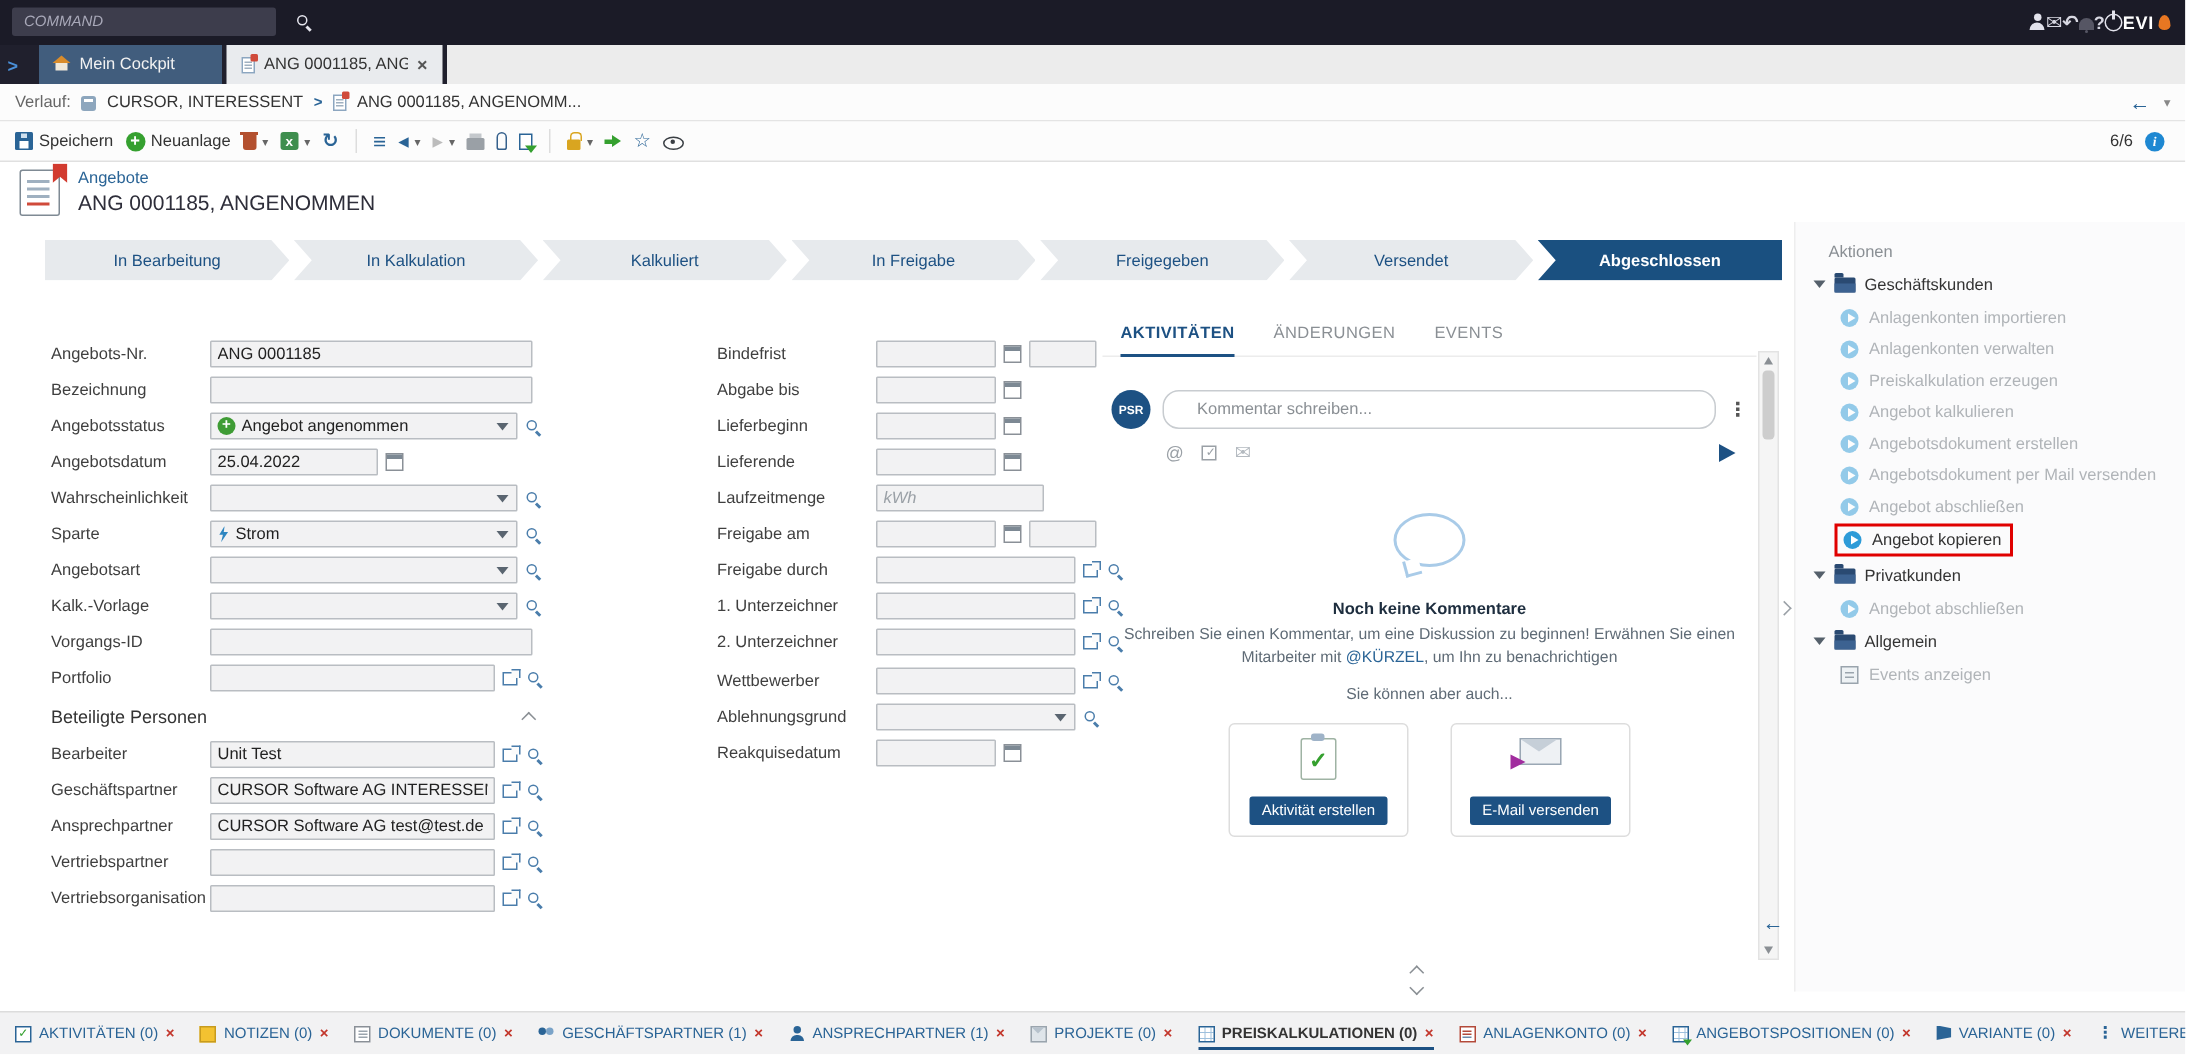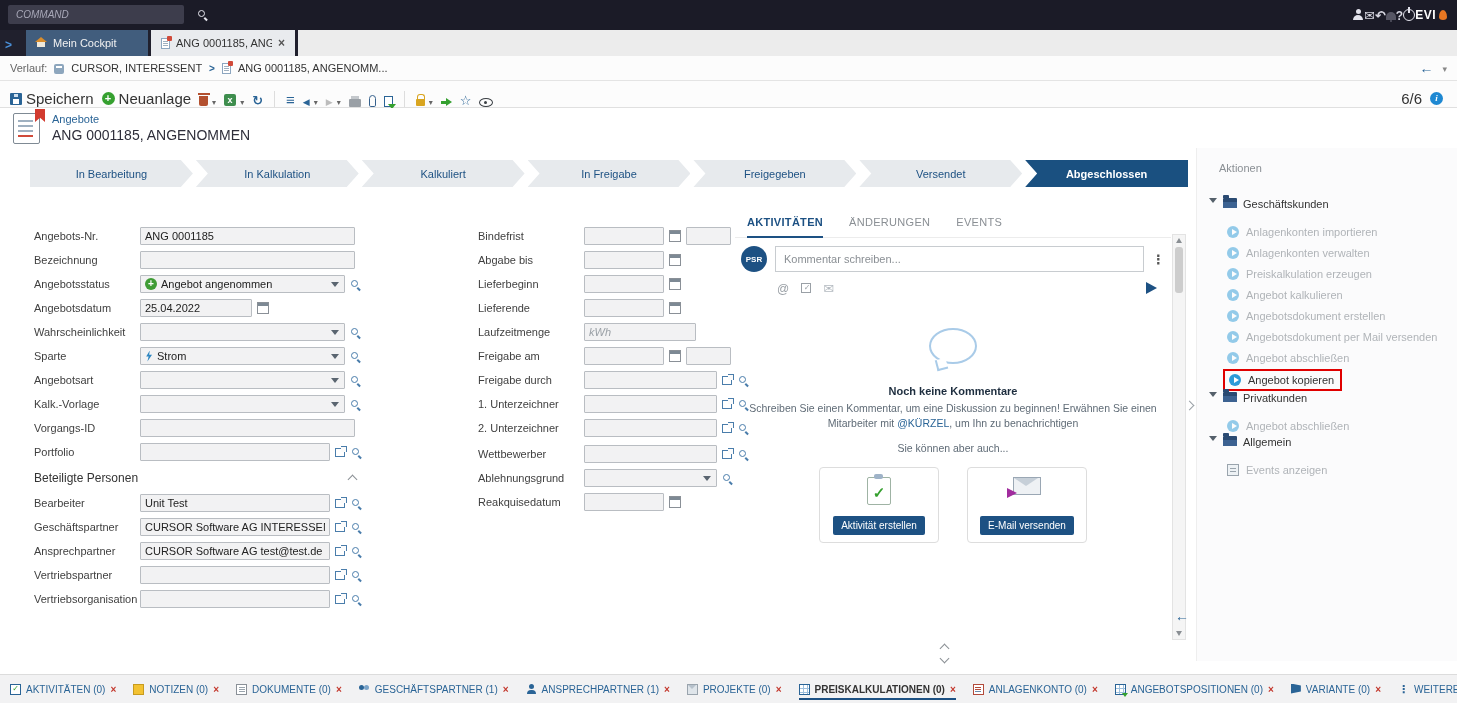--- a/index.html
+++ b/index.html
@@ -151,21 +151,21 @@
   .tab-cockpit{left:26px;width:122px;background:#415d7d;color:#f2f2f2}
   .tab-active{left:151px;width:144px;background:#e9ebee;color:#333}
   .tab .tlabel{white-space:nowrap;overflow:hidden}
 
   
   .crumbrow{position:absolute;left:0;top:56px;width:100%;height:25px;background:#fcfcfc;border-bottom:1px solid #e4e4e4;display:flex;align-items:center;padding:0 10px;gap:7px;font-size:11px;color:#333}
   .crumblabel{color:#666}
   .crumbright{margin-left:auto;display:flex;gap:9px;align-items:center}
 
   
-  .toolbar{position:absolute;left:0;top:81px;width:100%;height:27px;background:#fcfcfc;border-bottom:1px solid #e0e0e0;display:flex;align-items:flex-end;padding:0 10px;gap:8px;font-size:15px;color:#333}
+  .toolbar{position:absolute;left:0;top:81px;width:100%;height:27px;background:#fcfcfc;border-bottom:1px solid #e0e0e0;display:flex;align-items:center;padding:0 10px;gap:8px;font-size:11px;color:#333}
   .tbtn{display:flex;align-items:center;gap:4px;cursor:pointer}
   .tsep{width:1px;height:16px;background:#ddd;margin:0 3px}
   .tbright{margin-left:auto;display:flex;align-items:center;gap:8px;padding-right:4px}
 
   
   .pagehdr{position:absolute;left:0;top:108px;width:1195px;height:42px;background:#fff}
   .entityicon{position:absolute;left:13px;top:5px}
   .entity{position:absolute;left:52px;top:5px;font-size:11px;color:#2a6496}
   .ptitle{position:absolute;left:52px;top:19px;font-size:14px;color:#2e2e3a}
 
@@ -189,23 +189,23 @@
   .inpt::placeholder{font-style:italic;color:#9aa0a6}
   .sechdr{display:flex;align-items:center;justify-content:space-between;width:322px;margin:10px 0 9px 0;font-size:12px;color:#333}
   .chevup{width:7px;height:7px;border-left:1.6px solid #8a8f94;border-top:1.6px solid #8a8f94;transform:rotate(45deg);margin-top:3px;cursor:pointer}
 
   
   .actpanel{position:absolute;left:735px;top:212px;width:436px;height:430px}
   .acttabs{display:flex;gap:26px;padding:4px 12px 9px;border-bottom:1px solid #ececec}
   .atab{font-size:11px;color:#8a8f94;letter-spacing:.3px;cursor:pointer;position:relative}
   .atab.active{color:#1d5183;font-weight:bold}
   .atab.active::after{content:"";position:absolute;left:0;right:0;bottom:-10px;height:2px;background:#1d5183}
-  .commentrow{display:flex;align-items:center;gap:8px;margin:8px 6px 0}
+  .commentrow{display:flex;align-items:center;gap:8px;margin:22px 6px 0}
   .avatar{width:26px;height:26px;border-radius:50%;background:#1d5183;color:#fff;font-size:8px;font-weight:bold;display:flex;align-items:center;justify-content:center;flex:none}
-  .cmtinput{flex:1;height:26px;border:1px solid #c8ccd0;border-radius:0;padding:0 8px;font:11px "Liberation Sans",sans-serif;color:#333;background:#fff}
+  .cmtinput{flex:1;height:26px;border:1px solid #c8ccd0;border-radius:11px;padding:0 22px;font:11px "Liberation Sans",sans-serif;color:#333;background:#fff}
   .cmtinput::placeholder{color:#8a8f94}
   .cmticons{display:flex;align-items:center;gap:12px;margin:8px 14px 0 42px}
   .cmticons .ic-send{margin-left:auto}
   .emptystate{text-align:center;margin-top:32px}
   .et{margin-top:17px;font-size:11px;font-weight:bold;color:#1d2d3e}
   .ed{margin:4px auto 0;width:408px;font-size:10.5px;color:#5f6b76;line-height:1.4}
   .mention{color:#2a6496;cursor:pointer}
   .also{margin-top:12px;font-size:10.5px;color:#5f6b76}
   .cards{display:flex;justify-content:center;gap:28px;margin-top:13px}
   .card{width:120px;height:76px;border:1px solid #ddd;border-radius:4px;background:#fff;display:flex;flex-direction:column;align-items:center;justify-content:space-between;padding:9px 6px 7px;cursor:pointer}
@@ -218,22 +218,22 @@
   .vsb-left{position:absolute;bottom:16px;left:2px}
   .vsb-down{position:absolute;bottom:3px;left:3px;width:0;height:0;border-left:3.5px solid transparent;border-right:3.5px solid transparent;border-top:5px solid #8a8f94}
 
   .collapsers{position:absolute;left:941px;top:645px;display:flex;flex-direction:column;gap:3px;align-items:center}
   .chu{width:7px;height:7px;border-left:1.6px solid #8a8f94;border-top:1.6px solid #8a8f94;transform:rotate(45deg);cursor:pointer}
   .chd{width:7px;height:7px;border-right:1.6px solid #8a8f94;border-bottom:1.6px solid #8a8f94;transform:rotate(45deg);cursor:pointer}
   .pcol{position:absolute;left:1186px;top:402px;width:7px;height:7px;border-top:1.6px solid #9aa0a6;border-right:1.6px solid #9aa0a6;transform:rotate(45deg);cursor:pointer}
 
   
   .actions{position:absolute;left:1196px;top:148px;width:261px;height:513px;background:#fbfbfc;border-left:1px solid #eee;padding:14px 0 0 12px}
-  .actitle{font-size:11px;color:#8a8f94;margin-bottom:24px;padding-left:10px}
-  .agroup{display:flex;align-items:flex-start;gap:6px;height:23px;font-size:11px;color:#333;cursor:pointer}
+  .actitle{font-size:11px;color:#8a8f94;margin-bottom:4px;padding-left:10px}
+  .agroup{display:flex;align-items:center;gap:6px;height:23px;font-size:11px;color:#333;cursor:pointer}
   .tridown{width:0;height:0;border-left:4px solid transparent;border-right:4px solid transparent;border-top:5px solid #55606b}
   .aitem{display:flex;align-items:center;gap:7px;height:21px;margin-left:18px;font-size:11px;color:#333;cursor:pointer;white-space:nowrap}
   .aitem.dis{color:#b0b4b8;cursor:default}
   .aitem.dis .ic-action{opacity:.5}
   .redbox{border:2px solid #e00000;padding:0 6px 0 4px;margin:1px 0 1px 14px;display:inline-flex;align-items:center;height:22px}
   .redbox .aitem{margin-left:0;height:18px}
 
   
   .bottombar{position:absolute;left:0;top:674px;width:100%;height:29px;background:#f2f2f3;border-top:1px solid #dcdcdc;display:flex;align-items:center;padding:0 10px;gap:17px;font-size:10px}
   .btab{display:flex;align-items:center;gap:5px;color:#2a6496;height:100%;position:relative;cursor:pointer;white-space:nowrap}

